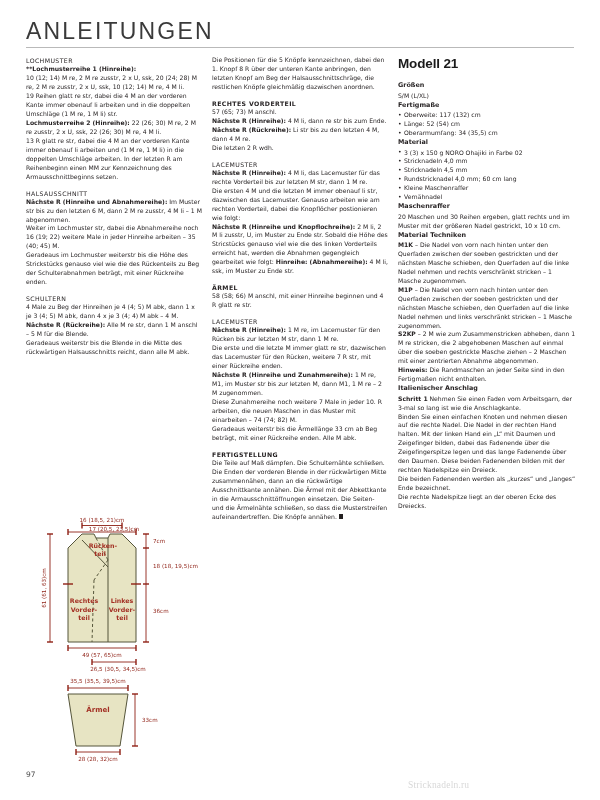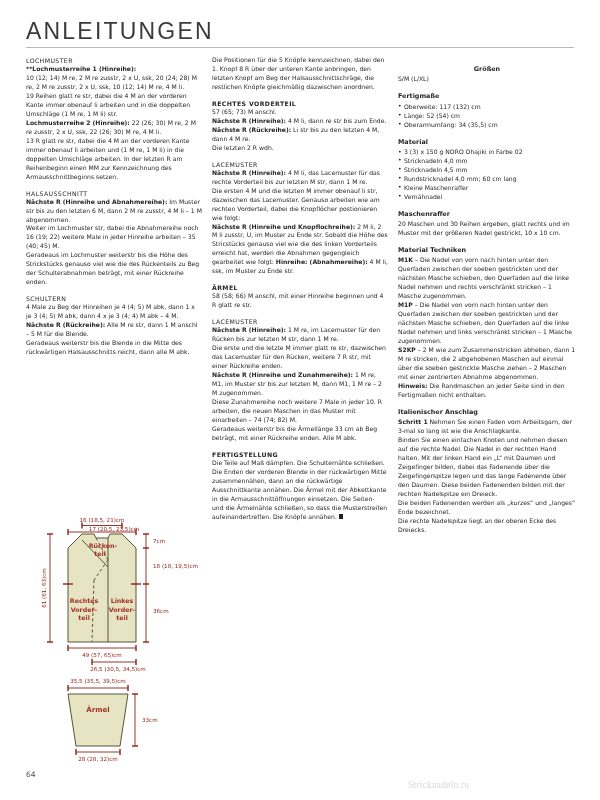--- a/index.html
+++ b/index.html
@@ -37,22 +37,22 @@
   .sec-head.first { margin-top: 0; }
   p.body { margin: 0; text-align: left; }
   b { font-weight: 700; }
 
   
   .model-title {
     font-family: "Liberation Sans", sans-serif;
     font-weight: 700; font-size: 13.5px; line-height: 1.22;
     letter-spacing: -.15px; margin-bottom: 9px; color: #1a1a1a;
   }
-  .r-head { font-weight: 700; font-size: 6.4px; margin-top: 8px; margin-bottom: 1px; }
-  .r-head.first { margin-top: 0; text-align: center; }
+  .r-head { font-weight: 700; font-size: 6.4px; margin-bottom: 1px; }
+  .r-head.first { margin-top: 0; }
   ul.specs { list-style: none; }
   ul.specs li { position: relative; padding-left: 6px; }
   ul.specs li:before {
     content: "\2022"; position: absolute; left: 0; top: -.5px;
   }
 
   
   .schem { position: absolute; left: 22px; top: 512px; width: 188px; height: 160px; }
   .schem-sleeve { position: absolute; left: 22px; top: 672px; width: 188px; height: 110px; }
   .schem svg, .schem-sleeve svg { display: block; }
@@ -118,20 +118,21 @@
     <p class="body"><b>Nächste R (Hinreihe und Zunahmereihe):</b><span> 1 M re, M1, im Muster str bis zur letzten M, dann M1, 1 M re – 2 M zugenommen.</span></p>
     <p class="body">Diese Zunahmereihe noch weitere 7 Male in jeder 10. R arbeiten, die neuen Maschen in das Muster mit einarbeiten – 74 (74; 82) M.</p>
     <p class="body">Geradeaus weiterstr bis die Ärmellänge 33 cm ab Beg beträgt, mit einer Rückreihe enden. Alle M abk.</p>
 
     <div class="sec-head bold">FERTIGSTELLUNG</div>
     <p class="body"><span>Die Teile auf Maß dämpfen. Die Schulternähte schließen. Die Enden der vorderen Blende in der rückwärtigen Mitte zusammennähen, dann an die rückwärtige Ausschnittkante annähen. Die Ärmel mit der Abkettkante in die Armausschnittöffnungen einsetzen. Die Seiten- und die Ärmelnähte schließen, so dass die Musterstreifen aufeinandertreffen. Die Knöpfe annähen.</span><span class="endmark"></span></p>
   </div>
 
   <div class="col col-3">
     <div class="model-title">
+      <div>Modell 21</div>
     </div>
 
     <div class="r-head first">Größen</div>
     <p class="body">S/M (L/XL)</p>
 
     <div class="r-head">Fertigmaße</div>
     <ul class="specs">
       <li>Oberweite: 117 (132) cm</li>
       <li>Länge: 52 (54) cm</li>
       <li>Oberarmumfang: 34 (35,5) cm</li>
@@ -248,16 +249,16 @@
       <line x1="110" y1="74" x2="116" y2="74" stroke="#8e1f14" stroke-width="1.4"></line>
       <text x="120" y="50" fill="#8e1f14" font-family="DejaVu Sans, sans-serif" font-size="5.6">33cm</text>
 
       <line x1="54" y1="80" x2="98" y2="80" stroke="#8e1f14" stroke-width="0.9"></line>
       <line x1="54" y1="77" x2="54" y2="83" stroke="#8e1f14" stroke-width="1.4"></line>
       <line x1="98" y1="77" x2="98" y2="83" stroke="#8e1f14" stroke-width="1.4"></line>
       <text x="76" y="89" text-anchor="middle" fill="#8e1f14" font-family="DejaVu Sans, sans-serif" font-size="5.6">28 (28, 32)cm</text>
     </svg>
   </div>
 
-  <div class="pagenum">64</div>
+  <div class="pagenum">97</div>
   <div class="watermark">Stricknadeln.ru</div>
 
 </div>
 
 </body></html>

